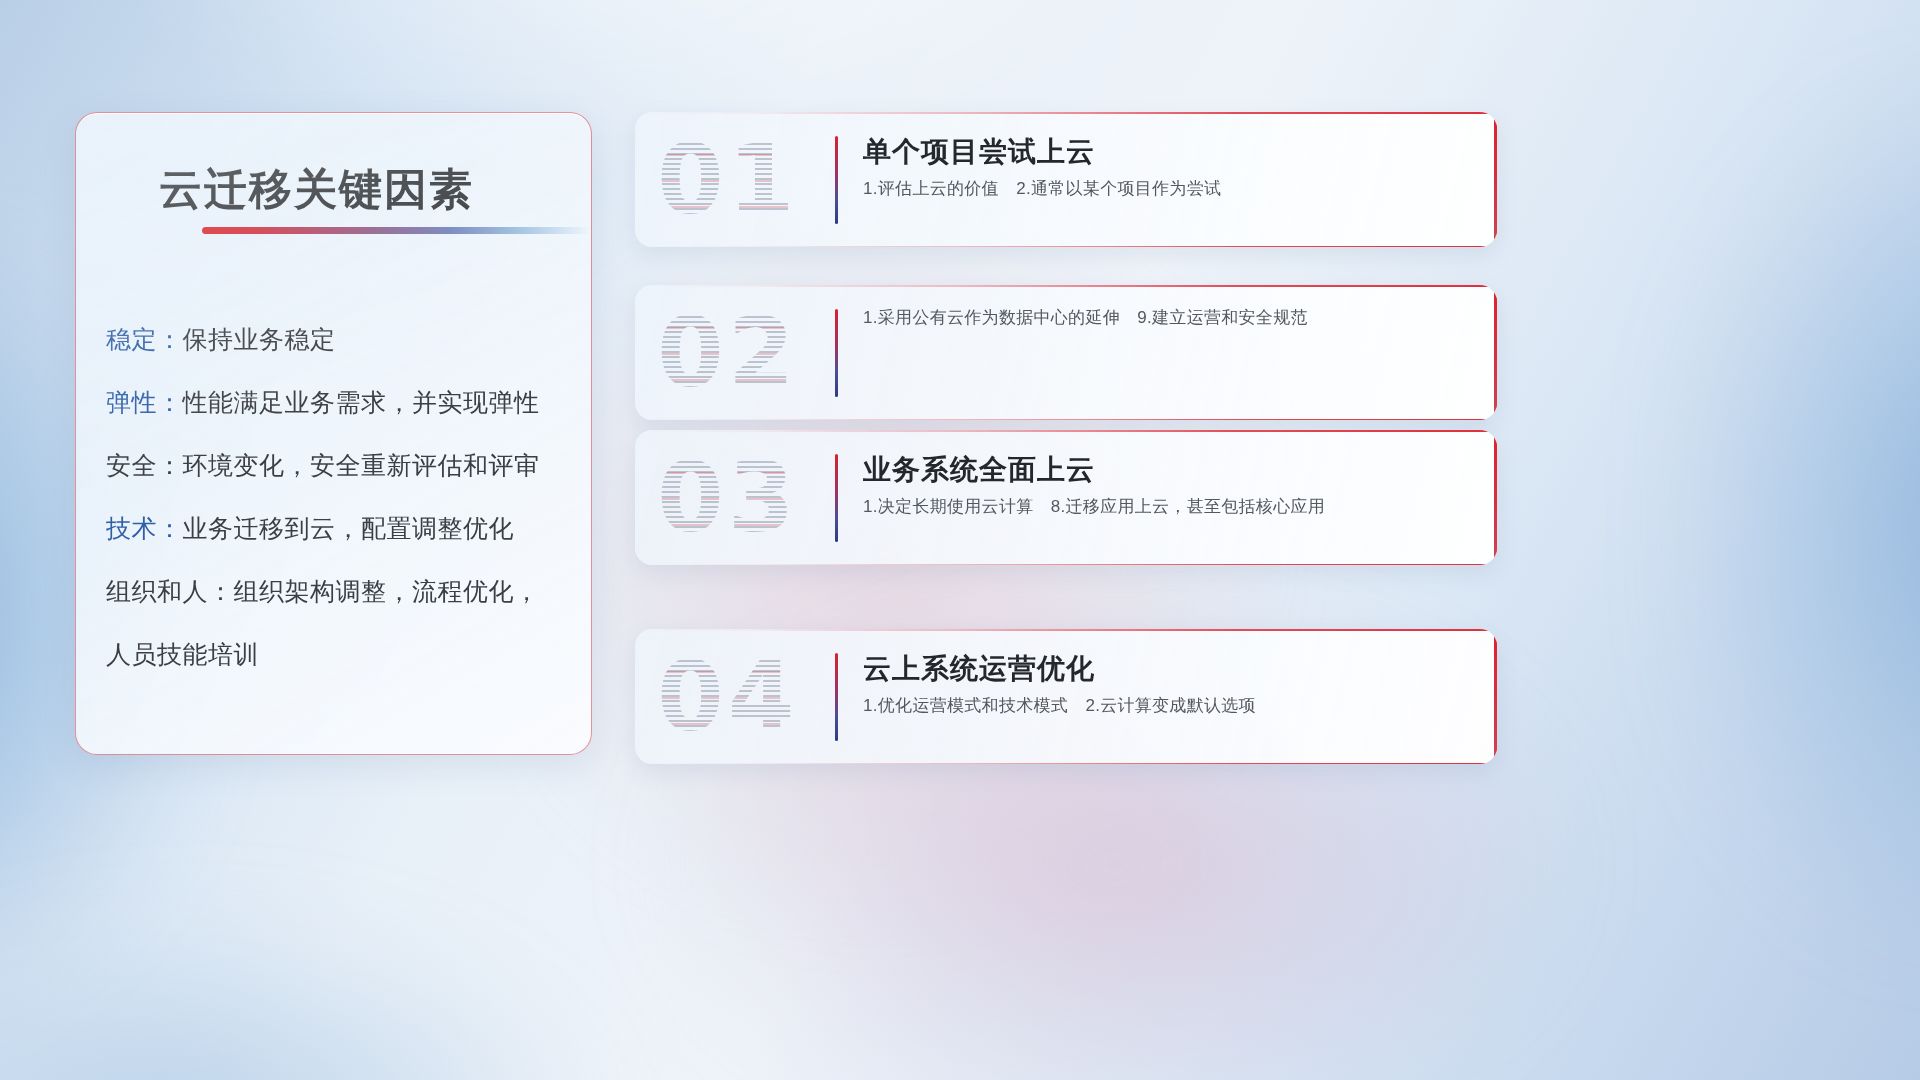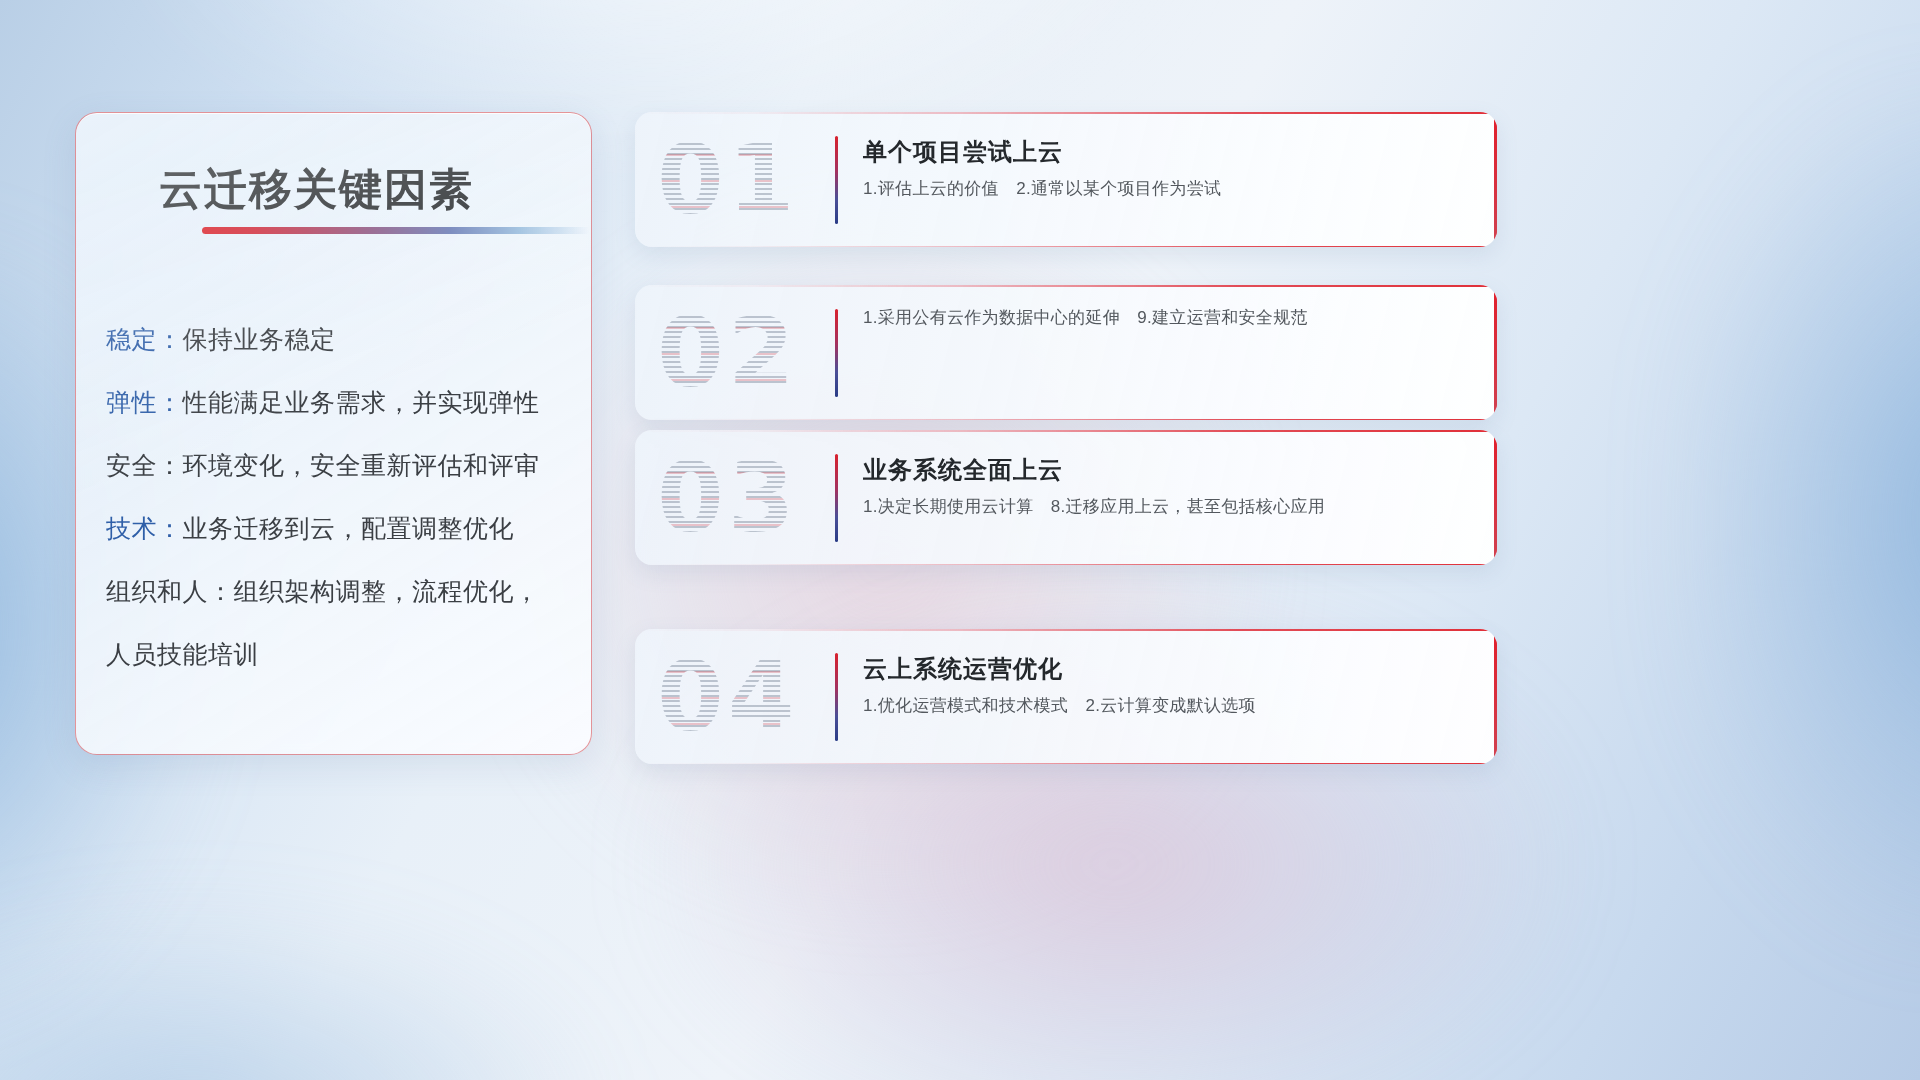--- a/index.html
+++ b/index.html
@@ -156,21 +156,21 @@
   }
 
   
   .card-divider {
     position:absolute; left:200px; top:24px; width:3px; height:88px;
     background:linear-gradient(180deg,#d8222e 0%,#a4315e 40%,#4a4f97 72%,#2a3c86 100%);
     border-radius:2px;
   }
   .card-body { position:absolute; left:228px; top:18px; right:24px; }
   .card-title {
-    font-size:24px; font-weight:bold; color:#24282c;
+    font-size:28px; font-weight:bold; color:#24282c;
     letter-spacing:1px; line-height:44px; white-space:nowrap;
   }
   .card-sub {
     font-size:17px; color:#53585e; line-height:30px;
     letter-spacing:.3px; white-space:nowrap; margin-top:0;
   }
 </style>
 </head>
 <body>
 

